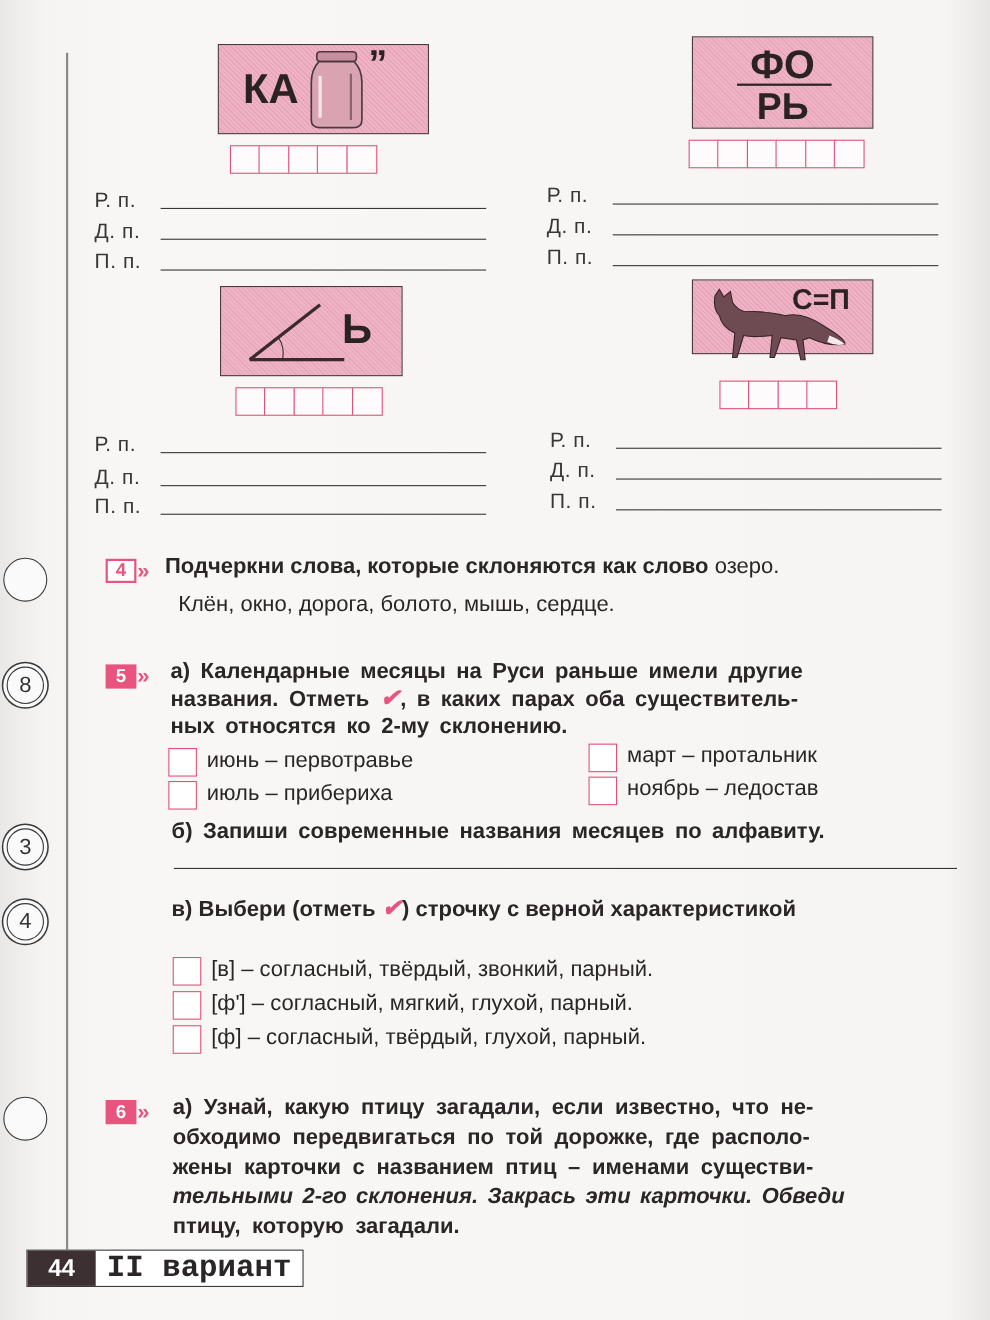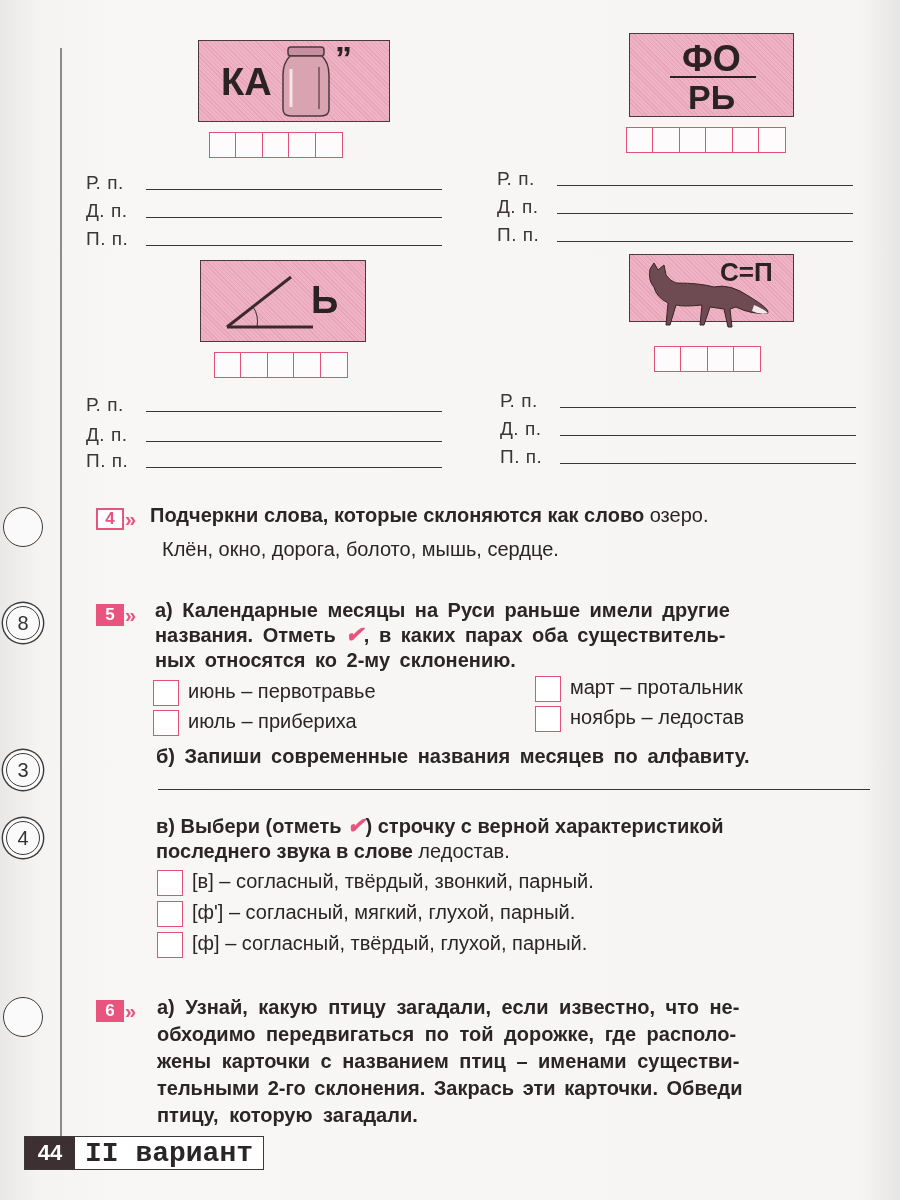--- a/index.html
+++ b/index.html
@@ -64,21 +64,21 @@
     position: absolute; border: 1.4px solid #3a3a3a; border-radius: 50%;
     display: flex; align-items: center; justify-content: center;
     font-size: 20px; color: #333; background: #fafafa;
   }
   .score.double { box-shadow: 0 0 0 3px #fafafa, 0 0 0 4.4px #3a3a3a; }
 
   .footer {
     position: absolute; left: 24px; top: 1136px; height: 34px; display: flex; border: 1.3px solid #3a3a3a; background: #fff;
   }
   .footer .pg {
-    width: 50px; background: #3c3032; color: #fff; font-weight: bold; font-size: 22px;
+    width: 62px; background: #3c3032; color: #fff; font-weight: bold; font-size: 22px;
     display: flex; align-items: center; justify-content: center;
   }
   .footer .var {
     padding: 0 10px; font-family: Liberation Mono, monospace; font-weight: bold; font-size: 28px;
     display: flex; align-items: center; color: #2a2526;
   }
 </style>
 </head>
 <body>
 
@@ -231,39 +231,35 @@
   <div class="cbox" style="left:535px; top:706px;"></div>
   <div class="opt" style="left:570px; top:706px;">ноябрь – ледостав</div>
 
   <div class="task-text bold" style="left:156px; top:743px; word-spacing:4px;">б) Запиши современные названия месяцев по алфавиту.</div>
   <div class="answer-line" style="left:158px; top:789px; width:712px;"></div>
 
   <div class="task-text bold" style="left:156px; top:813px;">
     <span>в) Выбери (отметь</span>
     <span class="check">✔</span><span>) строчку с верной характеристикой</span>
   </div>
-  <div class="task-text" style="left:156px; top:838px;">
-    <span class="bold">последнего звука в слове</span>
-    <span>ледостав.</span>
-  </div>
 
   <div class="cbox" style="left:157px; top:870px;"></div>
   <div class="opt" style="left:192px; top:870px;">[в] – согласный, твёрдый, звонкий, парный.</div>
   <div class="cbox" style="left:157px; top:901px;"></div>
   <div class="opt" style="left:192px; top:901px;">[ф'] – согласный, мягкий, глухой, парный.</div>
   <div class="cbox" style="left:157px; top:932px;"></div>
   <div class="opt" style="left:192px; top:932px;">[ф] – согласный, твёрдый, глухой, парный.</div>
 
   <div class="badge filled" style="left:96px; top:1000px;">
     <span class="num">6</span>
     <span class="chev">»</span>
   </div>
   <div class="task-text bold" style="left:157px; top:1021px; word-spacing:5px;">обходимо передвигаться по той дорожке, где располо-</div>
   <div class="task-text bold" style="left:157px; top:994px; word-spacing:5px;">а) Узнай, какую птицу загадали, если известно, что не-</div>
   <div class="task-text bold" style="left:157px; top:1048px; word-spacing:5px;">жены карточки с названием птиц – именами существи-</div>
-  <div class="task-text bold" style="left:157px; top:1075px; word-spacing:3px;">тельными 2-го склонения. Закрась эти карточки. Обведи</div>
+  <div class="task-text bold" style="left:157px; top:1075px; word-spacing:3px;font-style:italic;">тельными 2-го склонения. Закрась эти карточки. Обведи</div>
   <div class="task-text bold" style="left:157px; top:1102px; word-spacing:5px;">птицу, которую загадали.</div>
 
   <div class="footer">
     <span class="pg">44</span>
     <span class="var">II вариант</span>
   </div>
 </div>
 
 </body></html>

